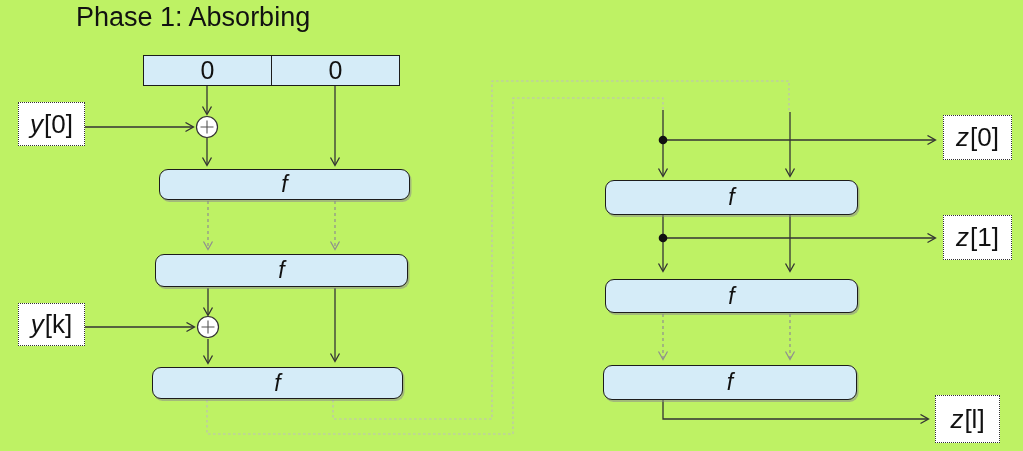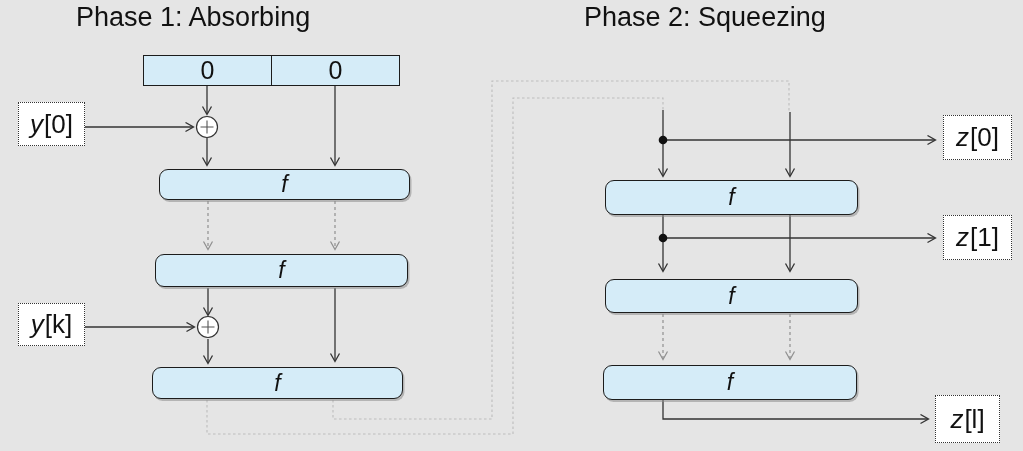--- a/index.html
+++ b/index.html
@@ -1,17 +1,17 @@
 <!DOCTYPE html>
 <html><head>
 <meta charset="utf-8">
 <style>
   html,body{margin:0;padding:0;background:#fff;}
   #canvas{
-    position:relative;width:1023px;height:451px;background:#e5e5e5;overflow:hidden;
+    position:relative;width:1023px;height:451px;background:#bef264;overflow:hidden;
     font-family:"Liberation Sans",sans-serif;color:#111;
   }
   .title{
     position:absolute;font-size:27px;font-weight:400;color:#111;white-space:nowrap;
     letter-spacing:0px;
   }
   #title-phase1{left:76px;top:2px;}
   #title-phase2{left:584px;top:2px;}
   #connector-svg{position:absolute;left:0;top:0;}
   .state-box{
@@ -99,21 +99,20 @@
       <circle cx="207" cy="127" r="10.5" fill="#fff" stroke="#333" stroke-width="1.2"></circle>
       <path d="M200.5,127 H213.5 M207,120.5 V133.5" fill="none" stroke="#555" stroke-width="1.1"></path>
     </g>
     <g>
       <circle cx="208" cy="327" r="10.5" fill="#fff" stroke="#333" stroke-width="1.2"></circle>
       <path d="M201.5,327 H214.5 M208,320.5 V333.5" fill="none" stroke="#555" stroke-width="1.1"></path>
     </g>
   </svg>
 
   <div class="title" id="title-phase1">Phase 1: Absorbing</div>
-  <div class="title" id="title-phase2">Phase 2: Squeezing</div>
 
   <div class="state-box">
     <div class="state-cell">0</div>
     <div class="state-cell">0</div>
   </div>
 
   <div class="fbox" id="p1-f1">f</div>
   <div class="fbox" id="p1-f2">f</div>
   <div class="fbox" id="p1-f3">f</div>
   <div class="fbox" id="p2-f1">f</div>

